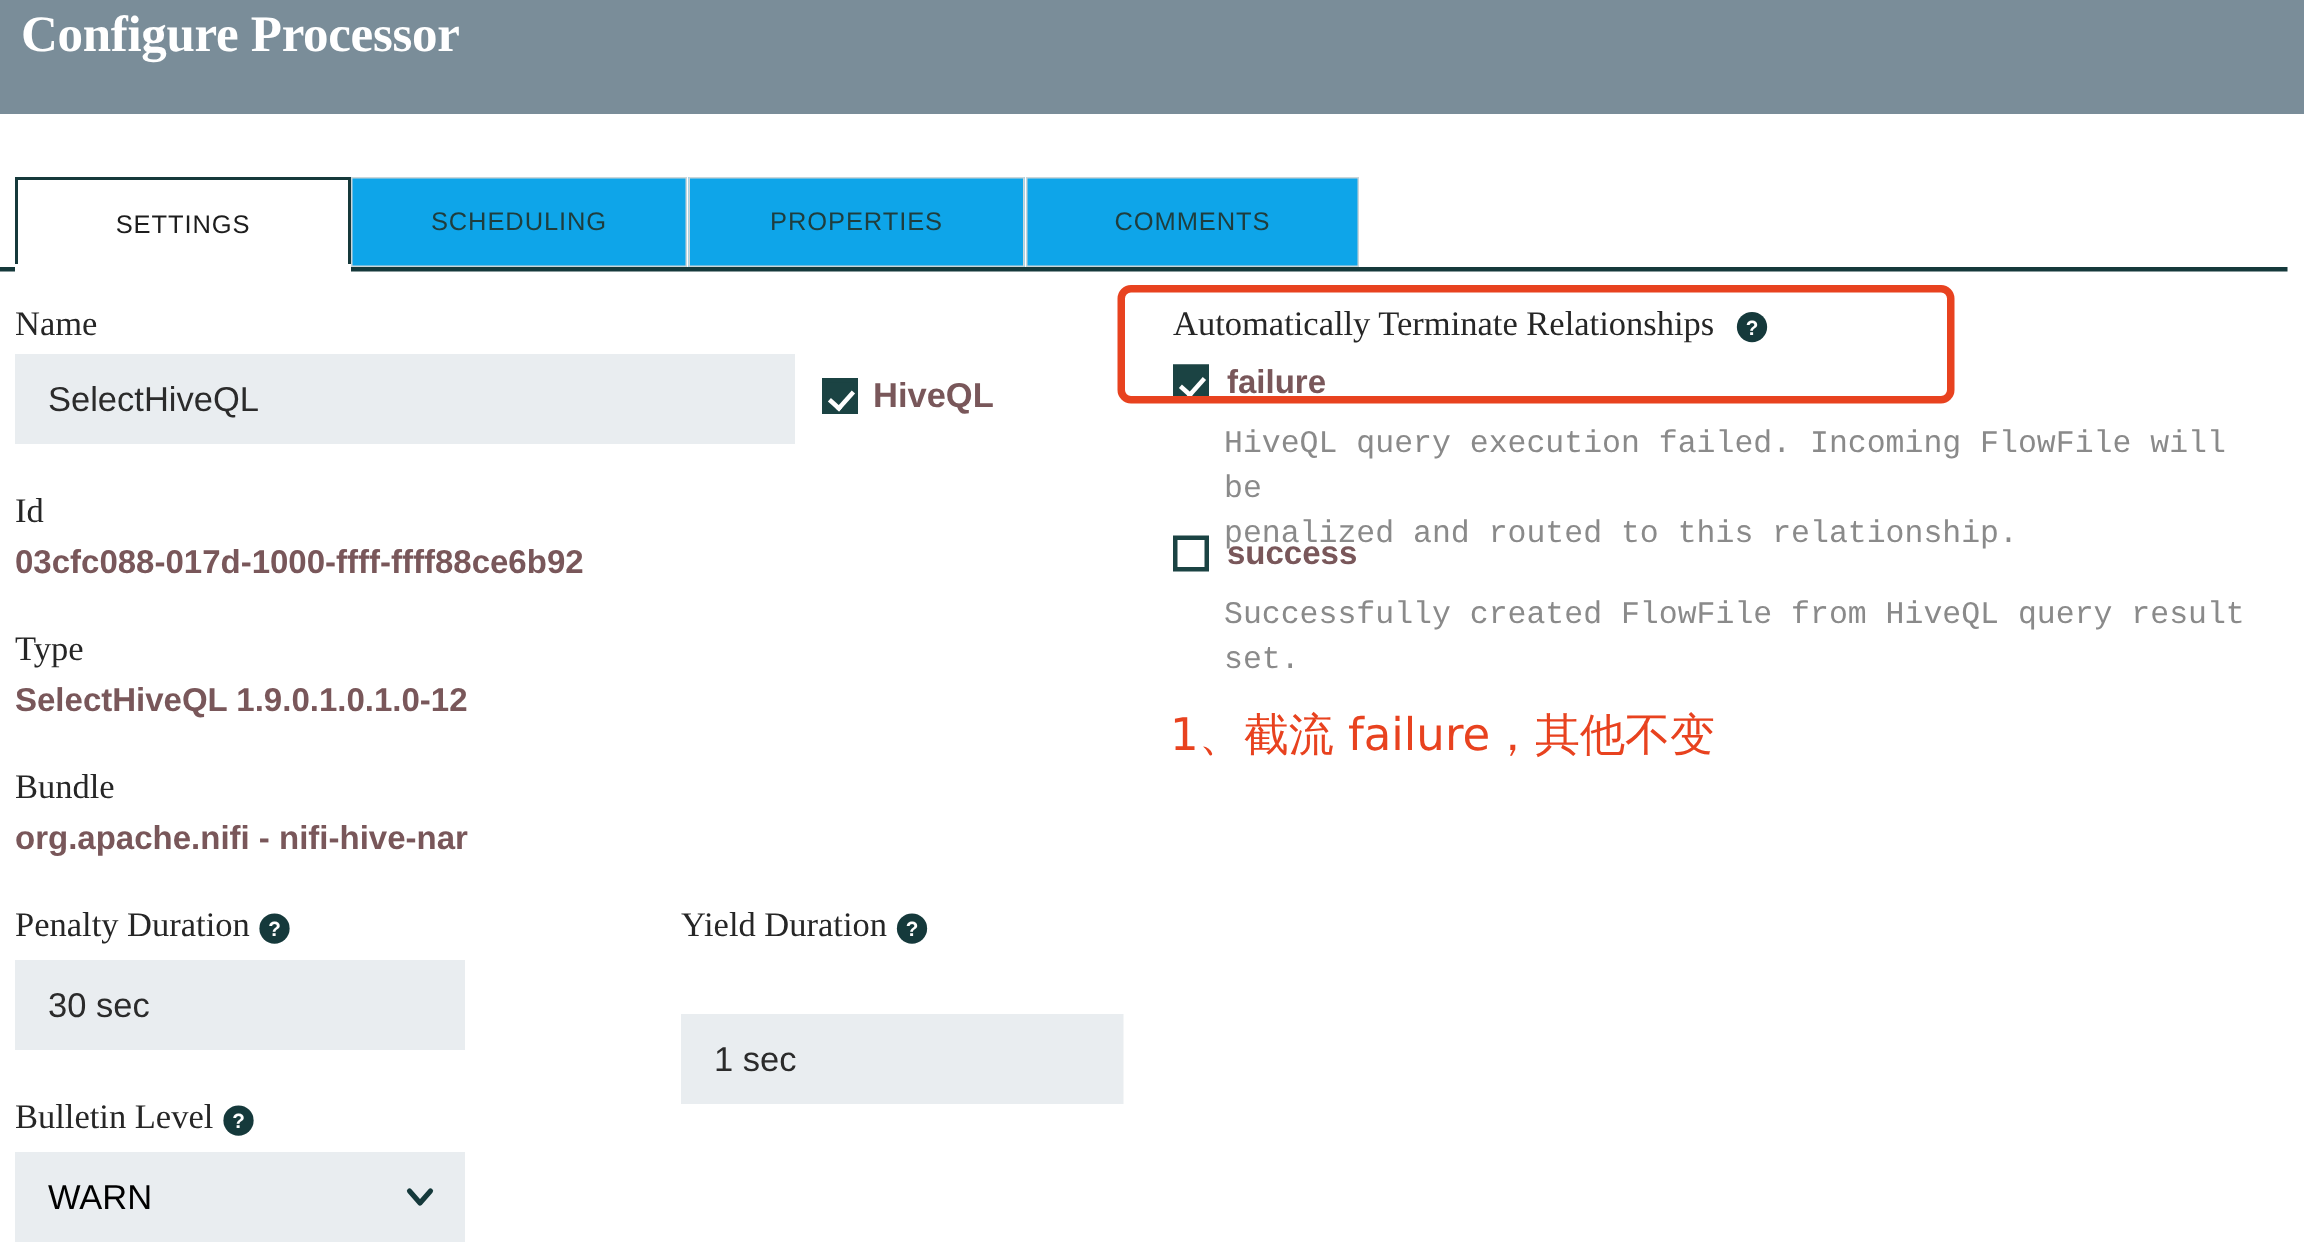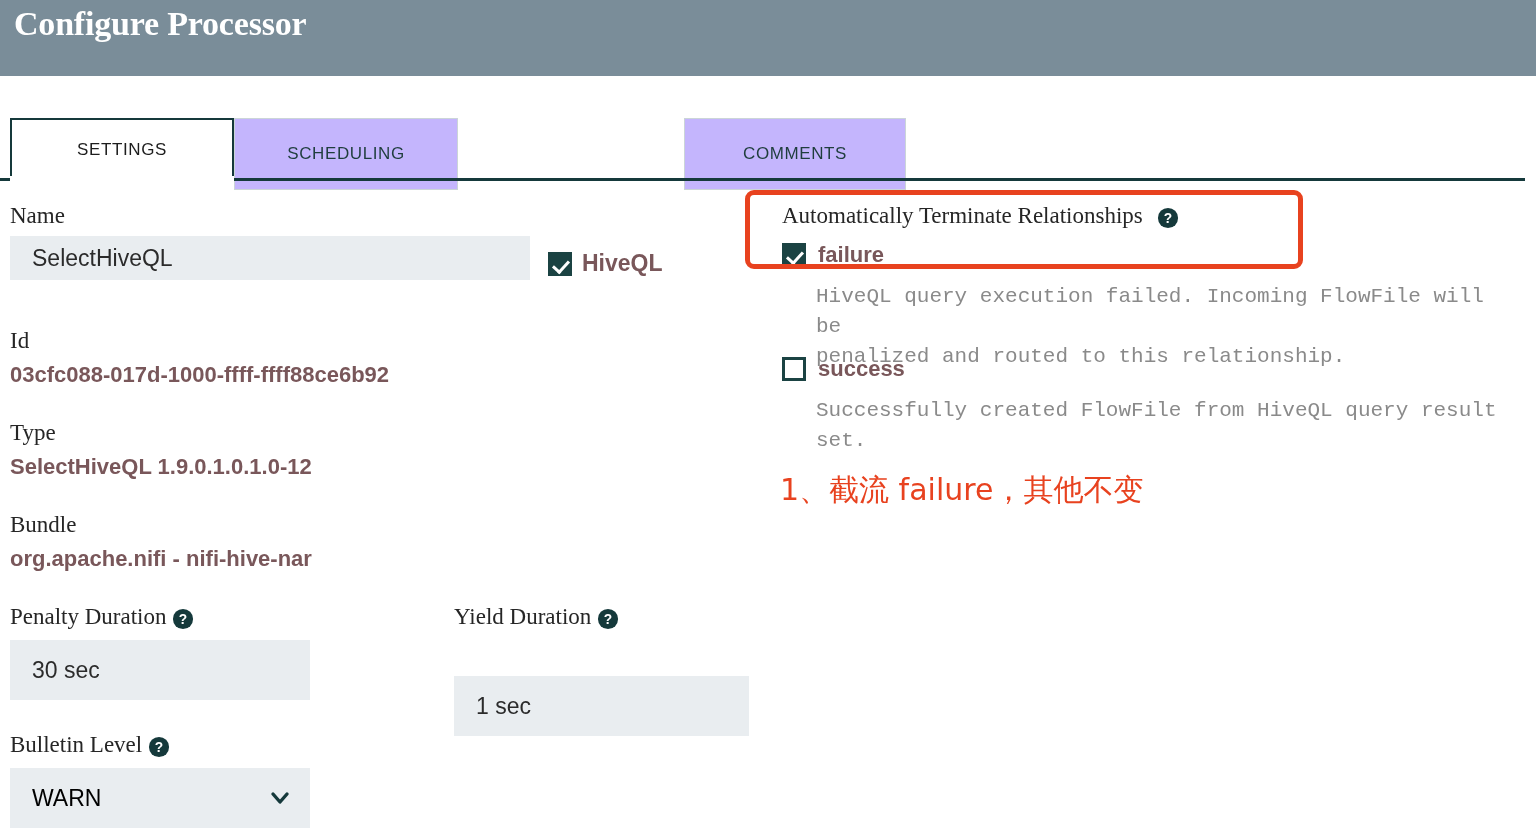--- a/index.html
+++ b/index.html
@@ -34,23 +34,23 @@
 
   
   .tabstrip {
     position: absolute;
     left: 0; top: 118px;
     width: 1536px; height: 62px;
   }
   .tab {
     position: absolute;
     top: 0;
-    height: 72px;
-    box-sizing: border-box;
-    background: #c4b5fd;
+    height: 60px;
+    box-sizing: border-box;
+    background: #0ea5e9;
     border: 1px solid #CBD5D8;
     color: #1F3D3D;
     font-size: 17px;
     letter-spacing: 0.6px;
     display: flex;
     align-items: center;
     justify-content: center;
   }
   .tab.active {
     background: #ffffff;
@@ -206,30 +206,33 @@
   <div class="titlebar-text">Configure Processor</div>
 </div>
 
 <div class="tabstrip">
   <div class="tab active tab-settings">
     <span>SETTINGS</span>
   </div>
   <div class="tab tab-scheduling">
     <span>SCHEDULING</span>
   </div>
+  <div class="tab tab-properties">
+    <span>PROPERTIES</span>
+  </div>
   <div class="tab tab-comments">
     <span>COMMENTS</span>
   </div>
 </div>
 <div class="tab-underline"></div>
 <div class="tab-underline-gap"></div>
 
 <div class="field-label" style="left:10px; top:203px;">Name</div>
 
-<input class="text-input" style="left: 10px; top: 236px; width: 520px; height: 44px;" value="SelectHiveQL">
+<input class="text-input" style="left: 10px; top: 236px; width: 520px; height: 60px;" value="SelectHiveQL">
 
 <div style="position:absolute; left:548px; top:250px; display:flex; align-items:center; gap:10px;">
   <span class="cb checked"></span>
   <span style="font-size:23px;font-weight:bold;color:#79575A;">HiveQL</span>
 </div>
 
 <div class="field-label" style="left:10px; top:328px;">Id</div>
 <div class="field-value" style="left:10px; top:362px;">03cfc088-017d-1000-ffff-ffff88ce6b92</div>
 
 <div class="field-label" style="left:10px; top:420px;">Type</div>

